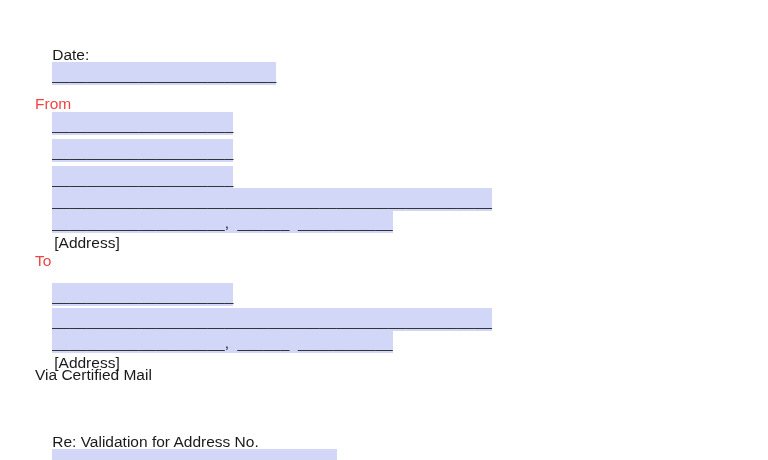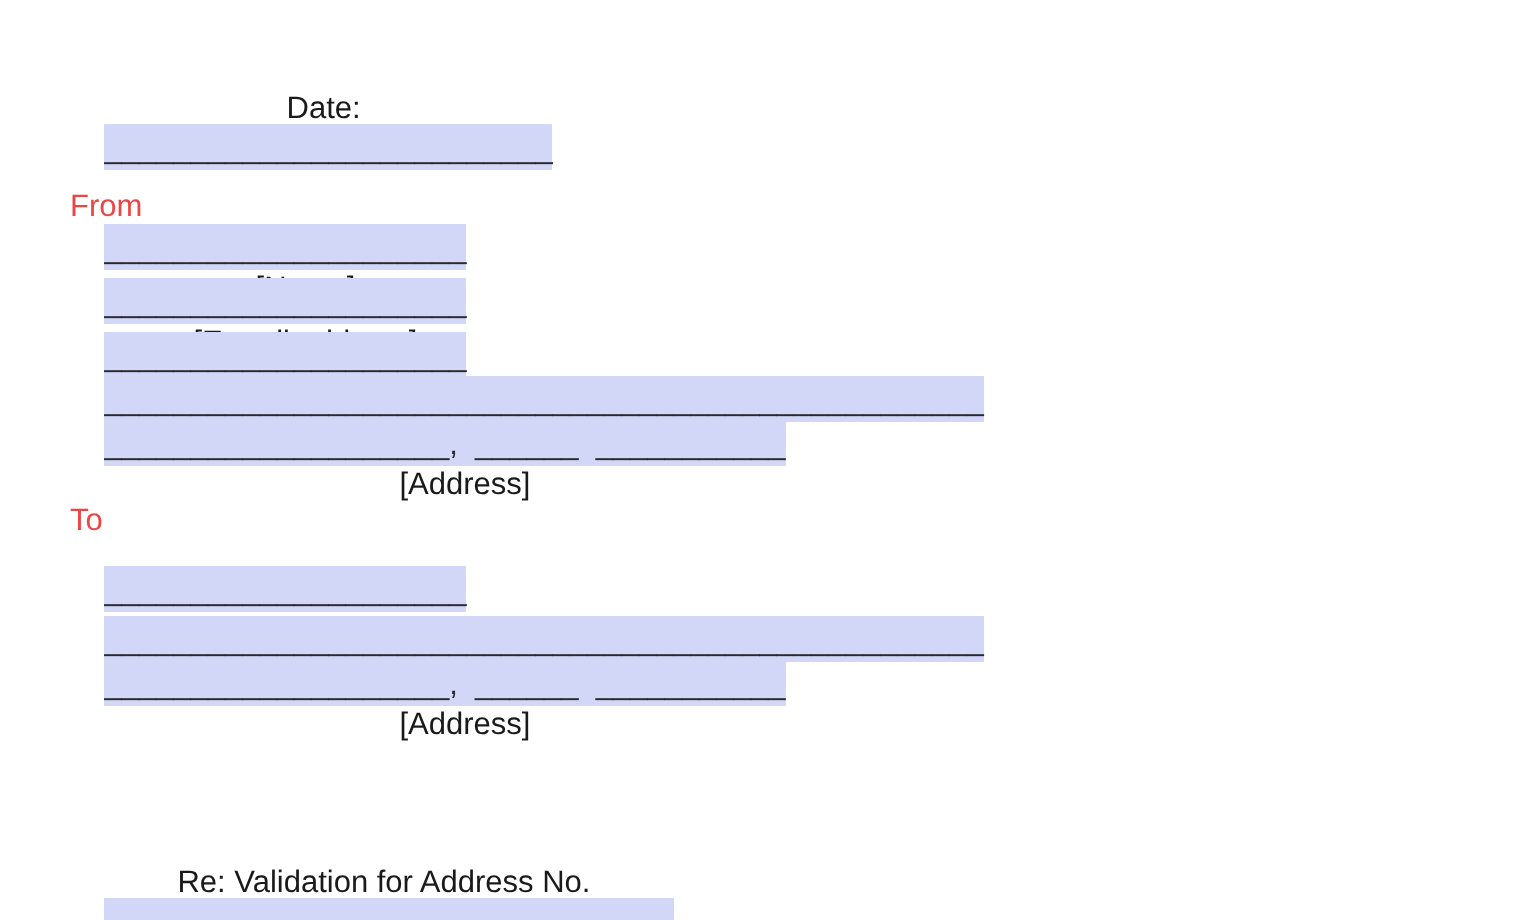--- a/index.html
+++ b/index.html
@@ -9,37 +9,36 @@
   }
   .page {
     position: relative;
     width: 688px;
     height: 460px;
     background: #ffffff;
     overflow: hidden;
     font-family: "Liberation Sans", sans-serif;
     font-size: 15.5px;
     color: #1a1a1a;
-    text-align: center;
   }
   .line {
     position: absolute;
     left: 35px;
     line-height: 20px;
     white-space: pre;
   }
   .fld {
     background: #d2d7f8;
     color: #2a2a2e;
     padding: 4px 0 2px;
     white-space: pre;
     letter-spacing: 0;
   }
   .tag {
-    margin-left: 20px;
+    margin-left: 2px;
   }
   .lbl-before {
     margin-right: 5px;
   }
   .heading {
     color: #ef4444;
     margin-top: 21px;
   }
 </style>
 </head>
@@ -87,20 +86,21 @@
 
   <div class="line" style="top:291px">
     <span class="fld">___________________________________________________</span>
   </div>
 
   <div class="line" style="top:313px">
     <span class="fld">____________________,  ______  ___________</span>
     <span class="tag">[Address]</span>
   </div>
 
+  <div class="line" style="top:365px">Via Certified Mail</div>
 
   <div class="line" style="top:412px">
     <span class="lbl-before">Re: Validation for Address No.</span>
     <span class="fld">_________________________________</span>
     
   </div>
 
 </div>
 
 </body></html>

